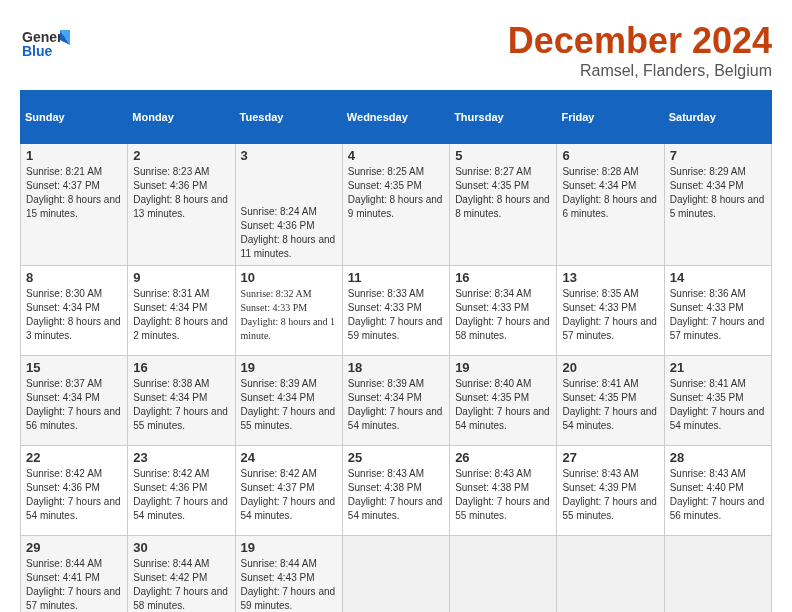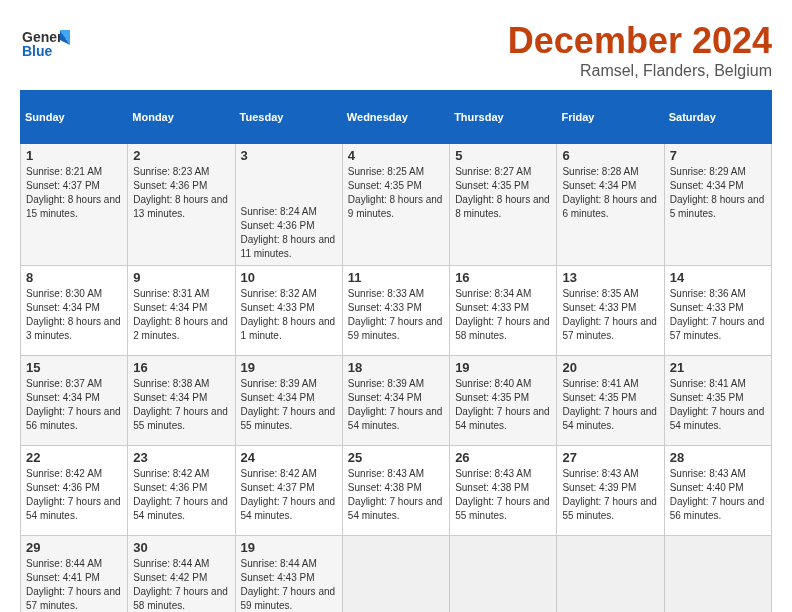--- a/index.html
+++ b/index.html
@@ -161,21 +161,21 @@
 Daylight: 8 hours and 3 minutes.</div>
         </td>
         <td>
           <span class="day-number">9</span>
           <div class="cell-content" style="white-space: pre-line;">Sunrise: 8:31 AM
 Sunset: 4:34 PM
 Daylight: 8 hours and 2 minutes.</div>
         </td>
         <td>
           <span class="day-number">10</span>
-          <div class="cell-content" style="white-space: pre-line;">Sunrise: 8:32 AM
+          <div class="cell-content" style="white-space: pre-line; font-family: Liberation Serif, serif;">Sunrise: 8:32 AM
 Sunset: 4:33 PM
 Daylight: 8 hours and 1 minute.</div>
         </td>
         <td>
           <span class="day-number">11</span>
           <div class="cell-content" style="white-space: pre-line;">Sunrise: 8:33 AM
 Sunset: 4:33 PM
 Daylight: 7 hours and 59 minutes.</div>
         </td>
         <td>

